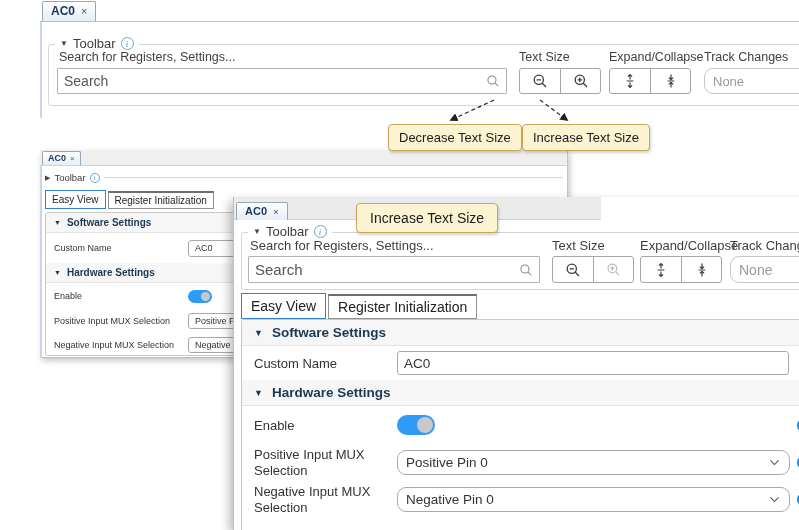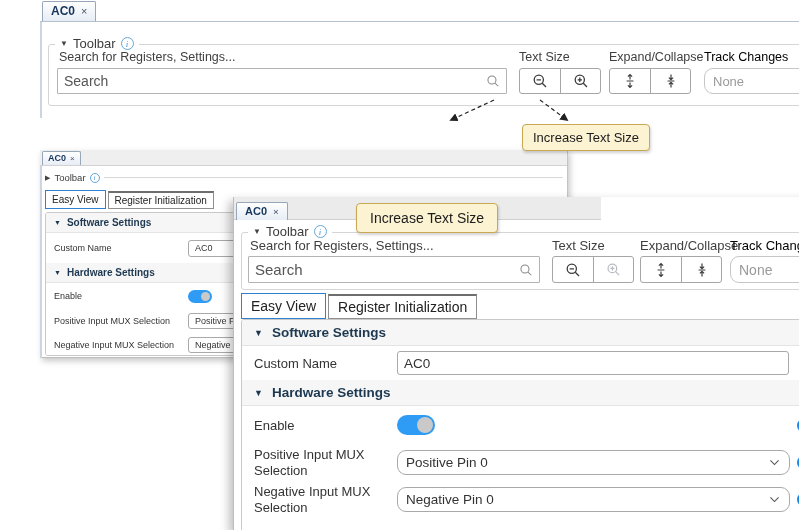--- a/index.html
+++ b/index.html
@@ -41,21 +41,21 @@
   .tri { color:#444; }
   .info-icon {
     border:1px solid #62a7d8; color:#4795cc; border-radius:50%;
     display:flex; align-items:center; justify-content:center;
     font-family:"Liberation Serif", serif; font-style:italic;
   }
   .info-icon.n { width:13px; height:13px; font-size:9px; }
   .info-icon.s { width:10px; height:10px; font-size:7px; }
 
   .grp-label { position:absolute; color:#3f3f3f; white-space:nowrap; }
-  .grp-label.muted { color:#000000; }
+  .grp-label.muted { color:#404040; }
 
   .search-box { position:absolute; border:1px solid #b3b3b3; border-radius:1px; display:flex; align-items:center; background:#fff; }
   .search-box input { border:none; outline:none; flex:1; min-width:0; padding:0 6px; color:#444; background:transparent; font-family:inherit; }
   .search-box input::placeholder { color:#555; opacity:1; }
   .search-box .ic { margin-right:6px; color:#8a8a8a; flex:0 0 auto; }
 
   .btn-group { position:absolute; display:flex; border:1px solid #a6a6a6; border-radius:3px; background:#fff; height:26px; overflow:hidden; }
   .btn { width:40px; display:flex; align-items:center; justify-content:center; border:none; background:transparent; color:#3c3c3c; padding:0; cursor:pointer; }
   .btn + .btn { border-left:1px solid #a6a6a6; }
   .btn.dim { color:#b7bbc0; }
@@ -214,20 +214,21 @@
   <svg id="arrows" width="799" height="530">
     <defs>
       <marker id="arrhead" markerWidth="7" markerHeight="7" refX="5.5" refY="3.5" orient="auto">
         <path d="M0,0 L7,3.5 L0,7 Z" fill="#222"></path>
       </marker>
     </defs>
     <path d="M494,100 L451,120" stroke="#222" stroke-width="1.2" stroke-dasharray="4 3" fill="none" marker-end="url(#arrhead)"></path>
     <path d="M540,100 L567,120" stroke="#222" stroke-width="1.2" stroke-dasharray="4 3" fill="none" marker-end="url(#arrhead)"></path>
   </svg>
 
+  <div class="tooltip" style="left:388px;top:124px;font-size:13px">Decrease Text Size</div>
   <div class="tooltip" style="left:522px;top:124px;font-size:13px">Increase Text Size</div>
 
   <section class="panel small" style="left:0;top:150px;width:528px;height:208px">
     <div class="tabbar sm">
       <div class="doc-tab">
         <span>AC0</span>
         <span class="tab-close">×</span>
       </div>
     </div>
     <div class="left-edge" style="top:16px;height:192px"></div>

